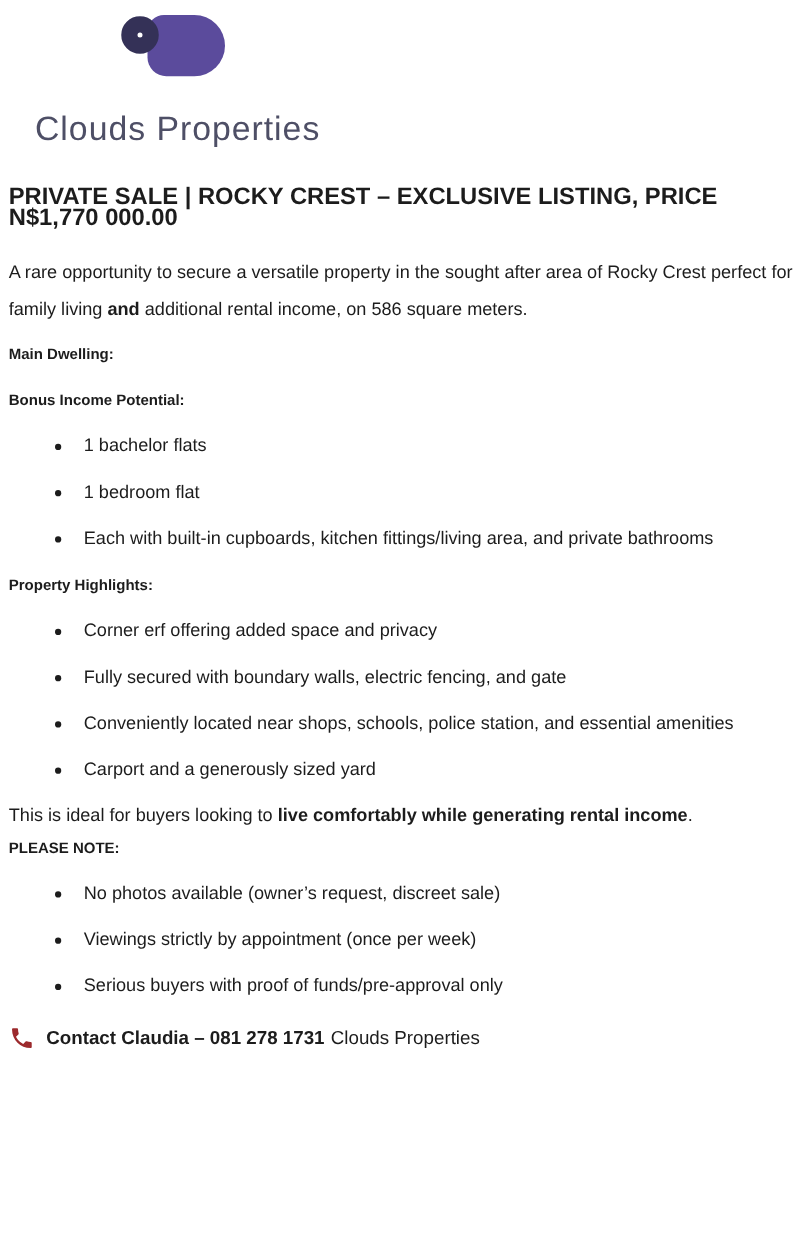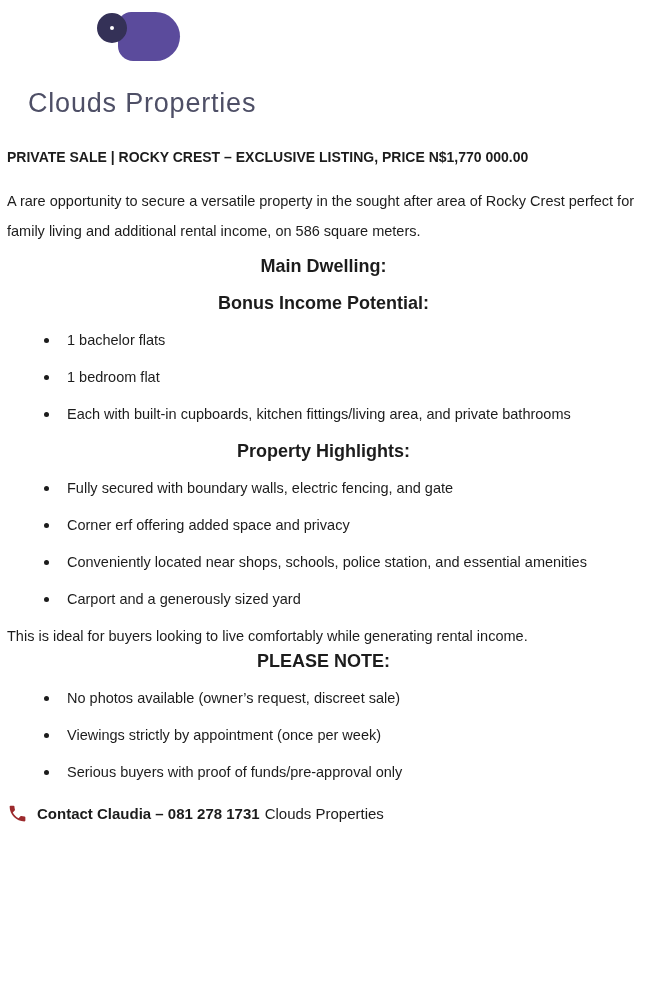--- a/index.html
+++ b/index.html
@@ -25,26 +25,26 @@
     border:13px solid var(--logo-ring,#343157);
     border-radius:50%; background:#ffffff; z-index:2;
   }
   .brand-name {
     margin-left:21px; margin-top:10px;
     font-size:27px; line-height:32px; letter-spacing:0.8px;
     color:#4e4f66; font-weight:400;
   }
 
   
-  h1 { font-size:14px; line-height:17px; font-weight:700; margin:0 0 20px; }
-  h2 { font-size:18px; line-height:17px; font-weight:700; margin:0 0 20px;text-align:center; }
+  h1 { font-size:19px; line-height:17px; font-weight:700; margin:0 0 20px; }
+  h2 { font-size:12px; line-height:17px; font-weight:700; margin:0 0 20px; }
   p  { font-size:14.5px; margin:0 0 12px; }
   .intro { line-height:30px; }
   .ideal { line-height:17px; margin-bottom:8px; }
-  b { font-weight:400; }
+  b { font-weight:700; }
 
   ul { list-style:none; padding-left:37px; margin:0; }
   li {
     position:relative; padding-left:23px;
     font-size:14.5px; line-height:17px; margin-bottom:20px;
   }
   li::before {
     content:""; position:absolute; left:0; top:6px;
     width:5px; height:5px; border-radius:50%; background:#1c1c1c;
   }
@@ -81,22 +81,22 @@
     <ul>
       <li>1 bachelor flats</li>
       <li>1 bedroom flat</li>
       <li>Each with built-in cupboards, kitchen fittings/living area, and private bathrooms</li>
     </ul>
   </section>
 
   <section>
     <h2>Property Highlights:</h2>
     <ul>
+      <li>Corner erf offering added space and privacy</li>
       <li>Fully secured with boundary walls, electric fencing, and gate</li>
-      <li>Corner erf offering added space and privacy</li>
       <li>Conveniently located near shops, schools, police station, and essential amenities</li>
       <li>Carport and a generously sized yard</li>
     </ul>
   </section>
 
   <p class="ideal"><span>This is ideal for buyers looking to </span><b>live comfortably while generating rental income</b><span>.</span></p>
 
   <section>
     <h2>PLEASE NOTE:</h2>
     <ul>

